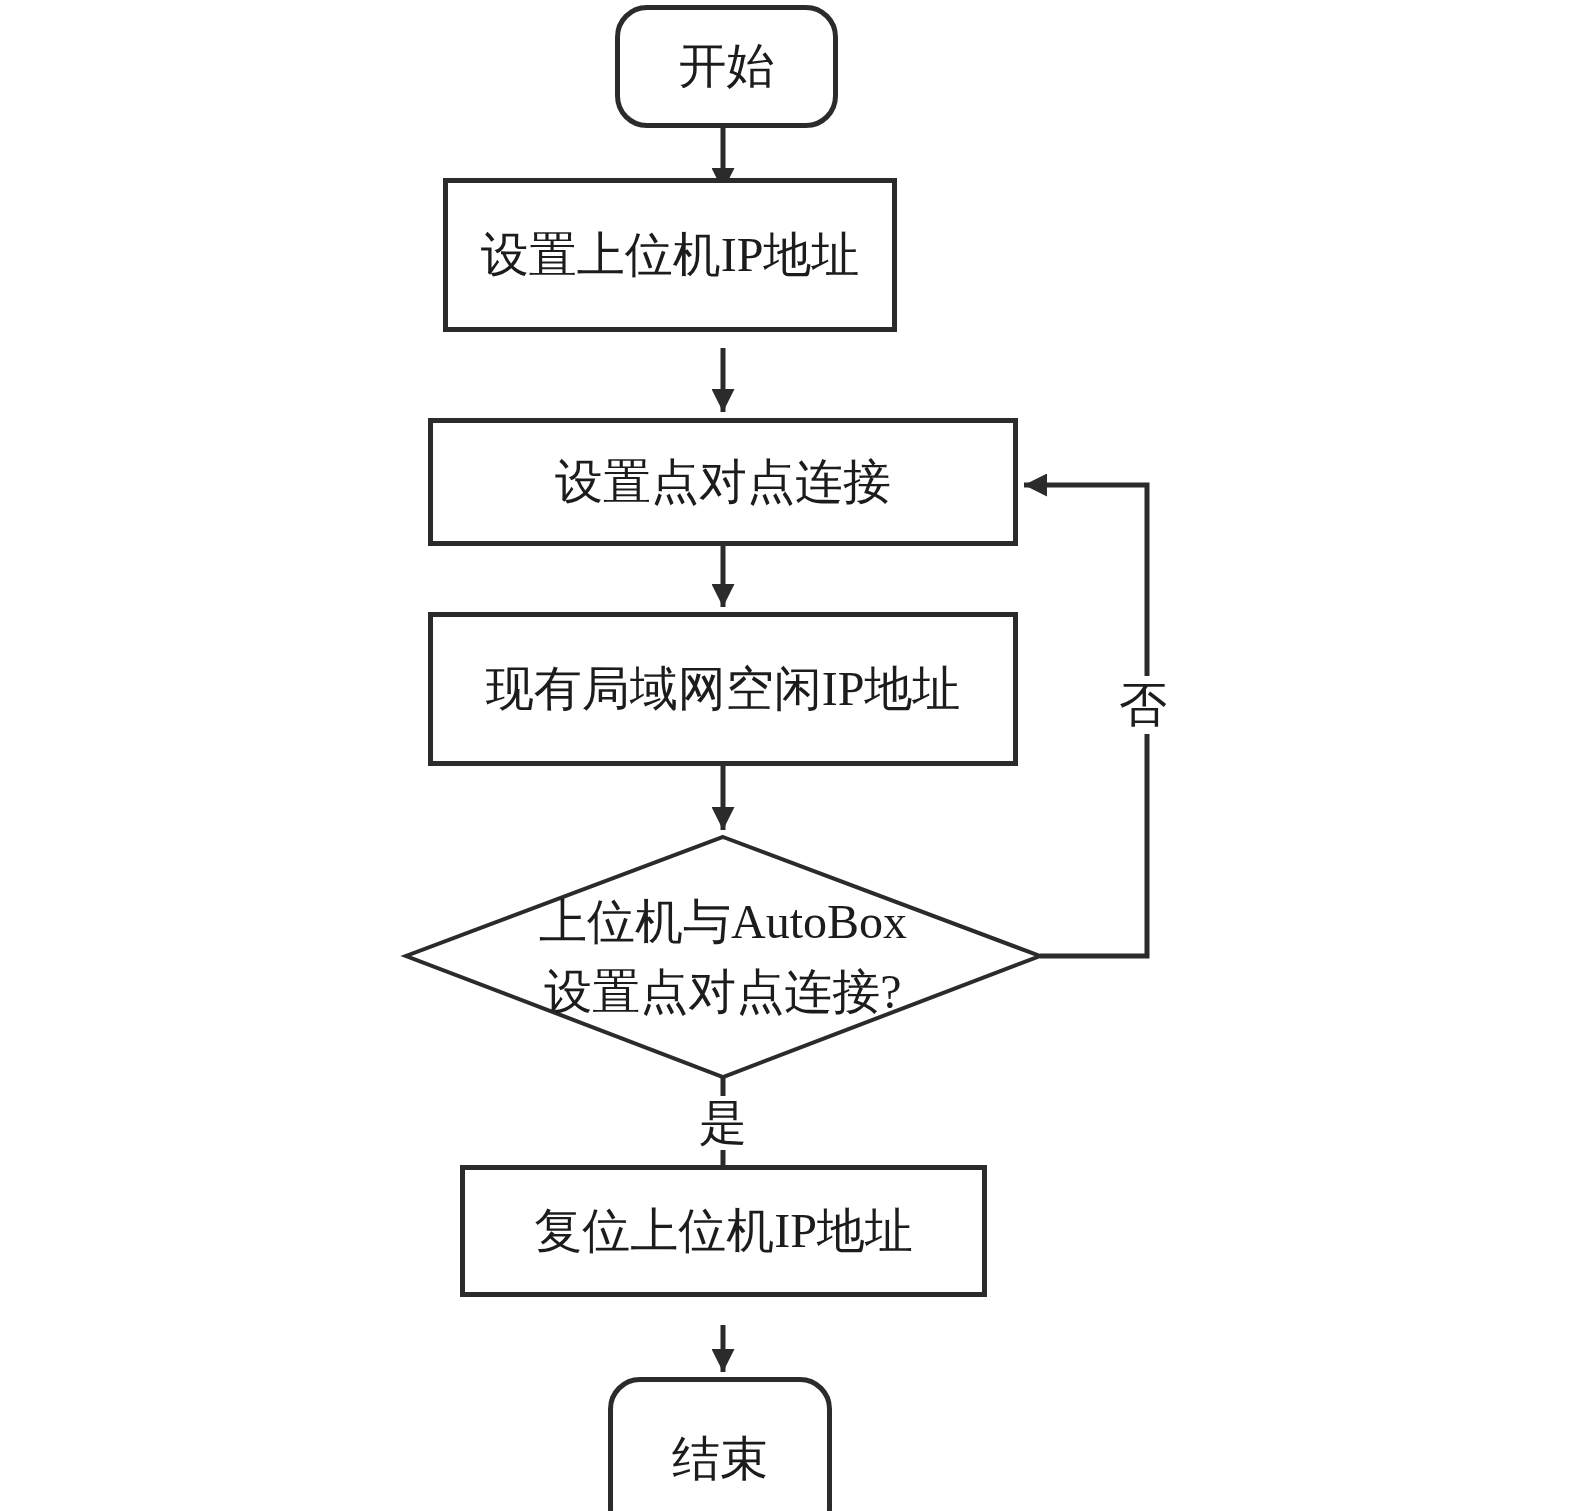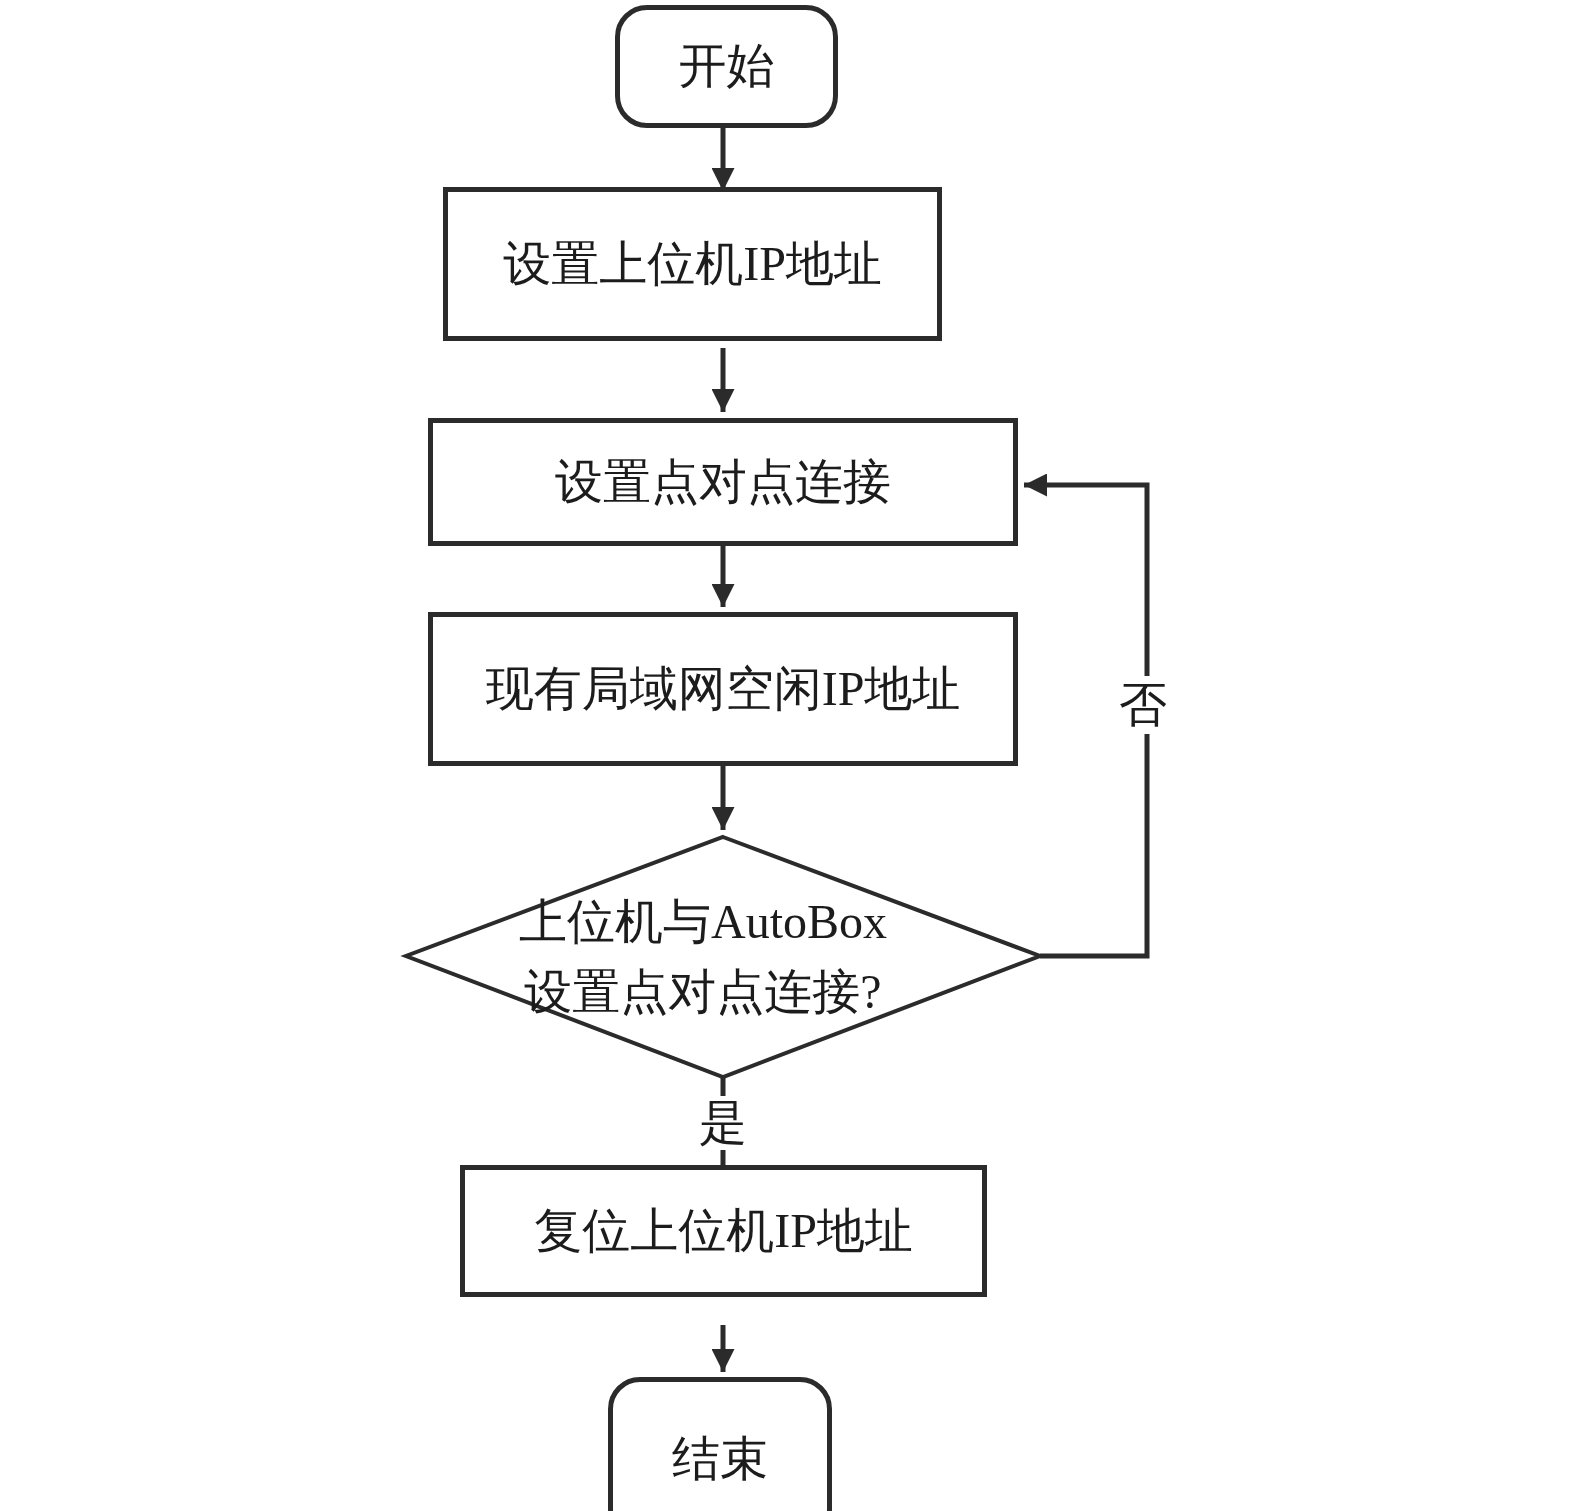--- a/index.html
+++ b/index.html
@@ -70,33 +70,33 @@
     <path class="edge" d="M723 1325 L723 1372" marker-end="url(#arrow)"></path>
     <path class="edge" d="M1040 956 L1147 956 L1147 485 L1024 485" marker-end="url(#arrow)"></path>
 
     <polygon class="decision-shape" points="723,837 1040,956 723,1077 406,956"></polygon>
   </svg>
 
   <div class="node rounded" style="left:615px;top:5px;width:223px;height:123px;">
     <span>开始</span>
   </div>
 
-  <div class="node" style="left:443px;top:187px;width:499px;height:154px;">
+  <div class="node" style="left:443px;top:178px;width:454px;height:154px;">
     <span>设置上位机IP地址</span>
   </div>
 
   <div class="node" style="left:428px;top:418px;width:590px;height:128px;">
     <span>设置点对点连接</span>
   </div>
 
   <div class="node" style="left:428px;top:612px;width:590px;height:154px;">
     <span>现有局域网空闲IP地址</span>
   </div>
 
-  <div class="decision-text" style="left:403px;top:882px;width:600px;height:150px;">
+  <div class="decision-text" style="left:423px;top:882px;width:600px;height:150px;">
     <span>上位机与AutoBox</span>
     <span>设置点对点连接?</span>
   </div>
 
   <div class="node" style="left:460px;top:1165px;width:527px;height:132px;">
     <span>复位上位机IP地址</span>
   </div>
 
   <div class="node rounded" style="left:608px;top:1377px;width:224px;height:164px;">
     <span>结束</span>

